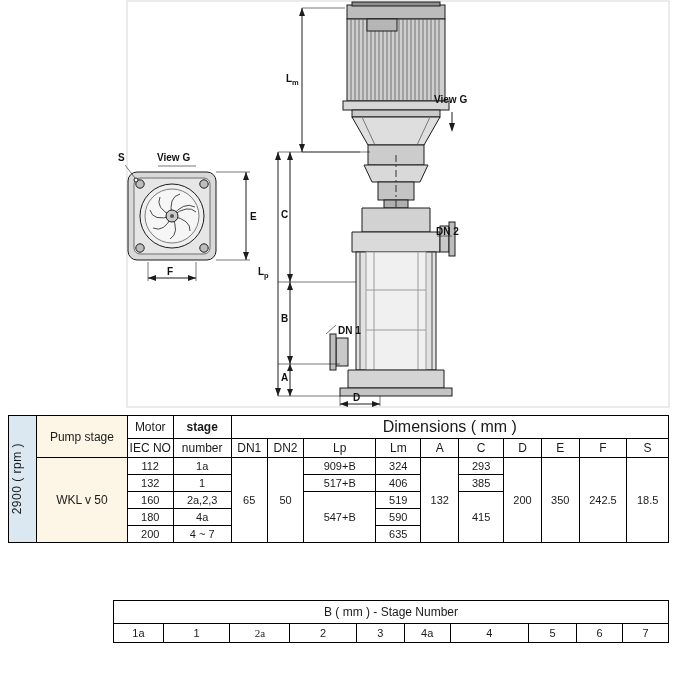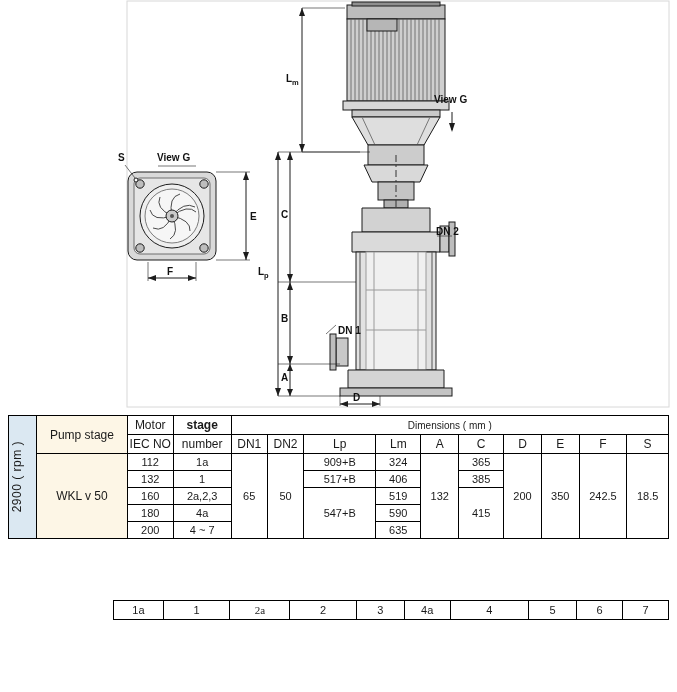--- a/index.html
+++ b/index.html
@@ -55,21 +55,21 @@
   }
   .pumptype-cell {
     background: #fdf6e6;
     width: 92px;
     font-size: 12px;
   }
   .hdr {
     font-size: 12px;
   }
   .hdr-big {
-    font-size: 10px;
+    font-size: 16px;
   }
 
   #stage-table {
     position: absolute;
     left: 113px;
     top: 600px;
     width: 556px;
     border-collapse: collapse;
     font-size: 11px;
   }
@@ -304,21 +304,21 @@
 
     <tr>
       <td class="pumptype-cell" rowspan="5">WKL v 50</td>
       <td>112</td>
       <td>1a</td>
       <td rowspan="5">65</td>
       <td rowspan="5">50</td>
       <td>909+B</td>
       <td>324</td>
       <td rowspan="5">132</td>
-      <td>365</td>
+      <td>293</td>
       <td rowspan="5">200</td>
       <td rowspan="5">350</td>
       <td rowspan="5">242.5</td>
       <td rowspan="5">18.5</td>
     </tr>
 
     <tr>
       <td>132</td>
       <td>1</td>
       <td>517+B</td>
@@ -343,20 +343,23 @@
     <tr>
       <td>200</td>
       <td>4 ~ 7</td>
       <td>635</td>
     </tr>
   </tbody>
 </table>
 
 <table id="stage-table">
   <tbody>
+    <tr>
+      <td class="st-title" colspan="10">B ( mm )  -  Stage Number</td>
+    </tr>
     <tr>
       <td style="width:46px;">1a</td>
       <td style="width:62px;">1</td>
       <td style="width:56px;font-family:Liberation Serif, serif;">2a</td>
       <td style="width:62px;">2</td>
       <td style="width:44px;">3</td>
       <td style="width:42px;">4a</td>
       <td style="width:74px;">4</td>
       <td style="width:44px;">5</td>
       <td style="width:42px;">6</td>

